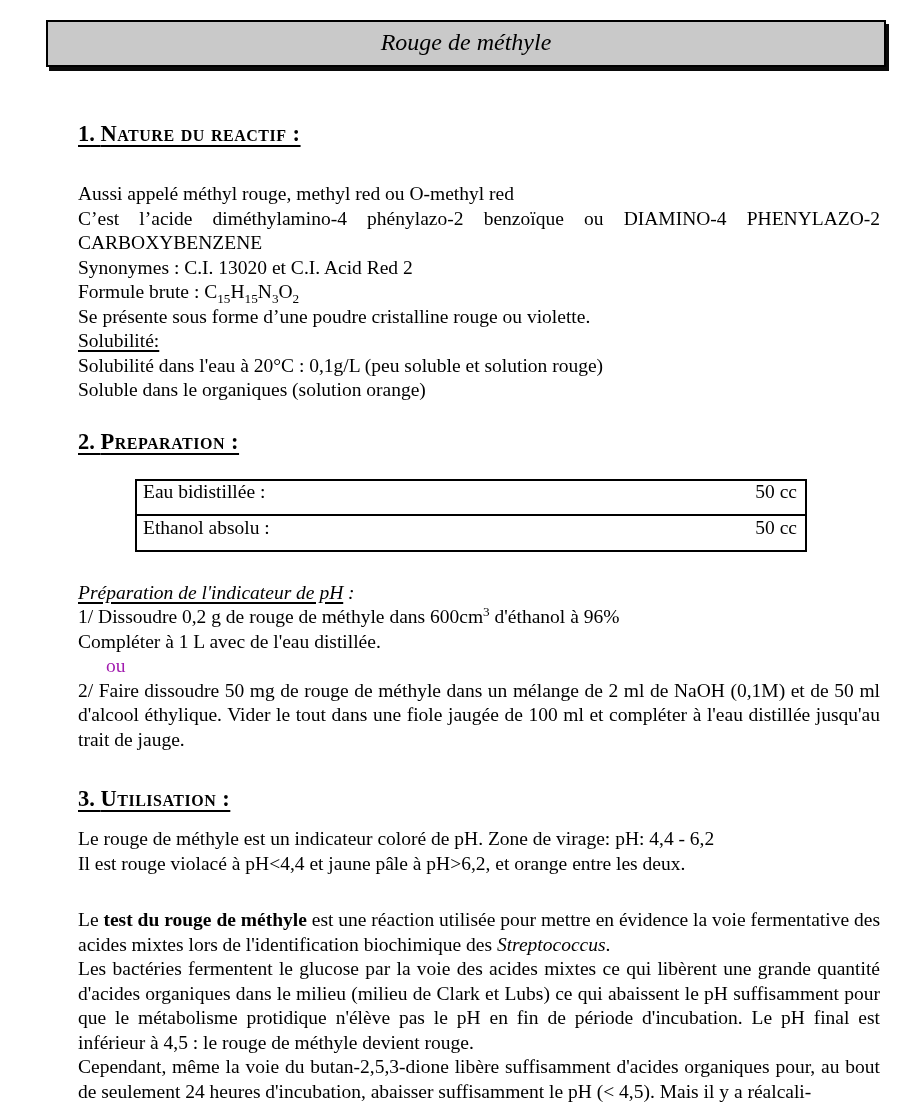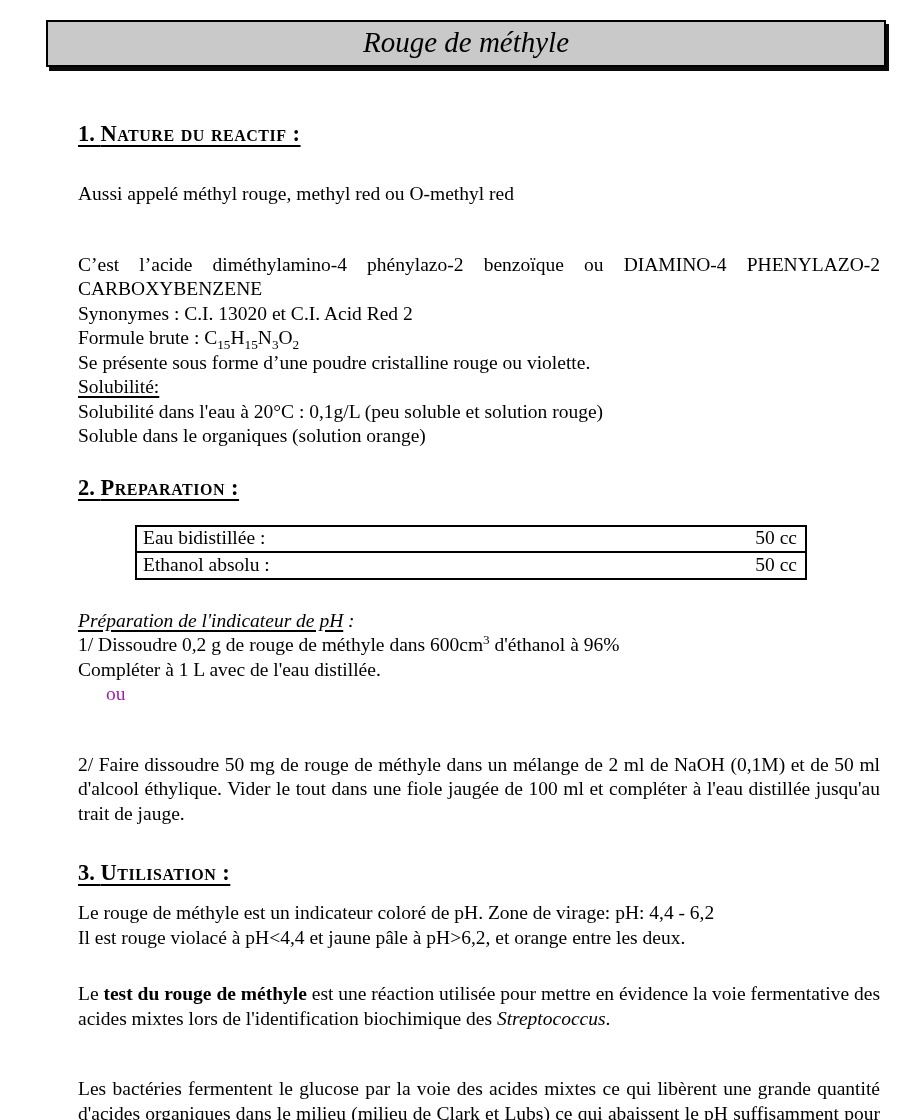--- a/index.html
+++ b/index.html
@@ -18,35 +18,35 @@
   
   .title-box {
     margin: 20px 14px 0 46px;
     border: 2px solid #000000;
     box-shadow: 3px 4px 0 0 #0a0a0a;
     text-align: center;
     padding: 3px 0 6px 0;
   }
   .title-box .doc-title {
     margin: 0;
-    font-size: 29px;
+    font-size: 24px;
     line-height: 34px;
     font-style: italic;
     font-weight: normal;
   }
 
   
   .content {
     margin: 0 20px 0 78px;
     font-size: 19.5px;
     line-height: 24.5px;
   }
 
   p { margin: 0; }
-  .just { text-align: justify; margin-top: 46px; }
+  .just { text-align: justify; }
 
   .section-heading {
     font-size: 22.5px;
     line-height: 25px;
     font-weight: bold;
     margin: 0;
   }
   .section-heading .hd-underline {
     text-decoration: underline;
     text-decoration-thickness: 2px;
@@ -70,21 +70,21 @@
   .prep-table {
     margin: 25px 0 0 57px;
     width: 668px;
     border: 2px solid #000000;
   }
   .prep-row {
     display: flex;
     justify-content: space-between;
     align-items: center;
     height: 23.5px;
-    padding: 0 8px 1px 6px;
+    padding: 0 8px 10px 6px;
     border-bottom: 2px solid #000000;
   }
   .prep-row:last-child { border-bottom: none; }
   .prep-row .cell-value { text-align: center; }
 
   .indicator-line {
     margin-top: 29px;
     font-style: italic;
   }
 

